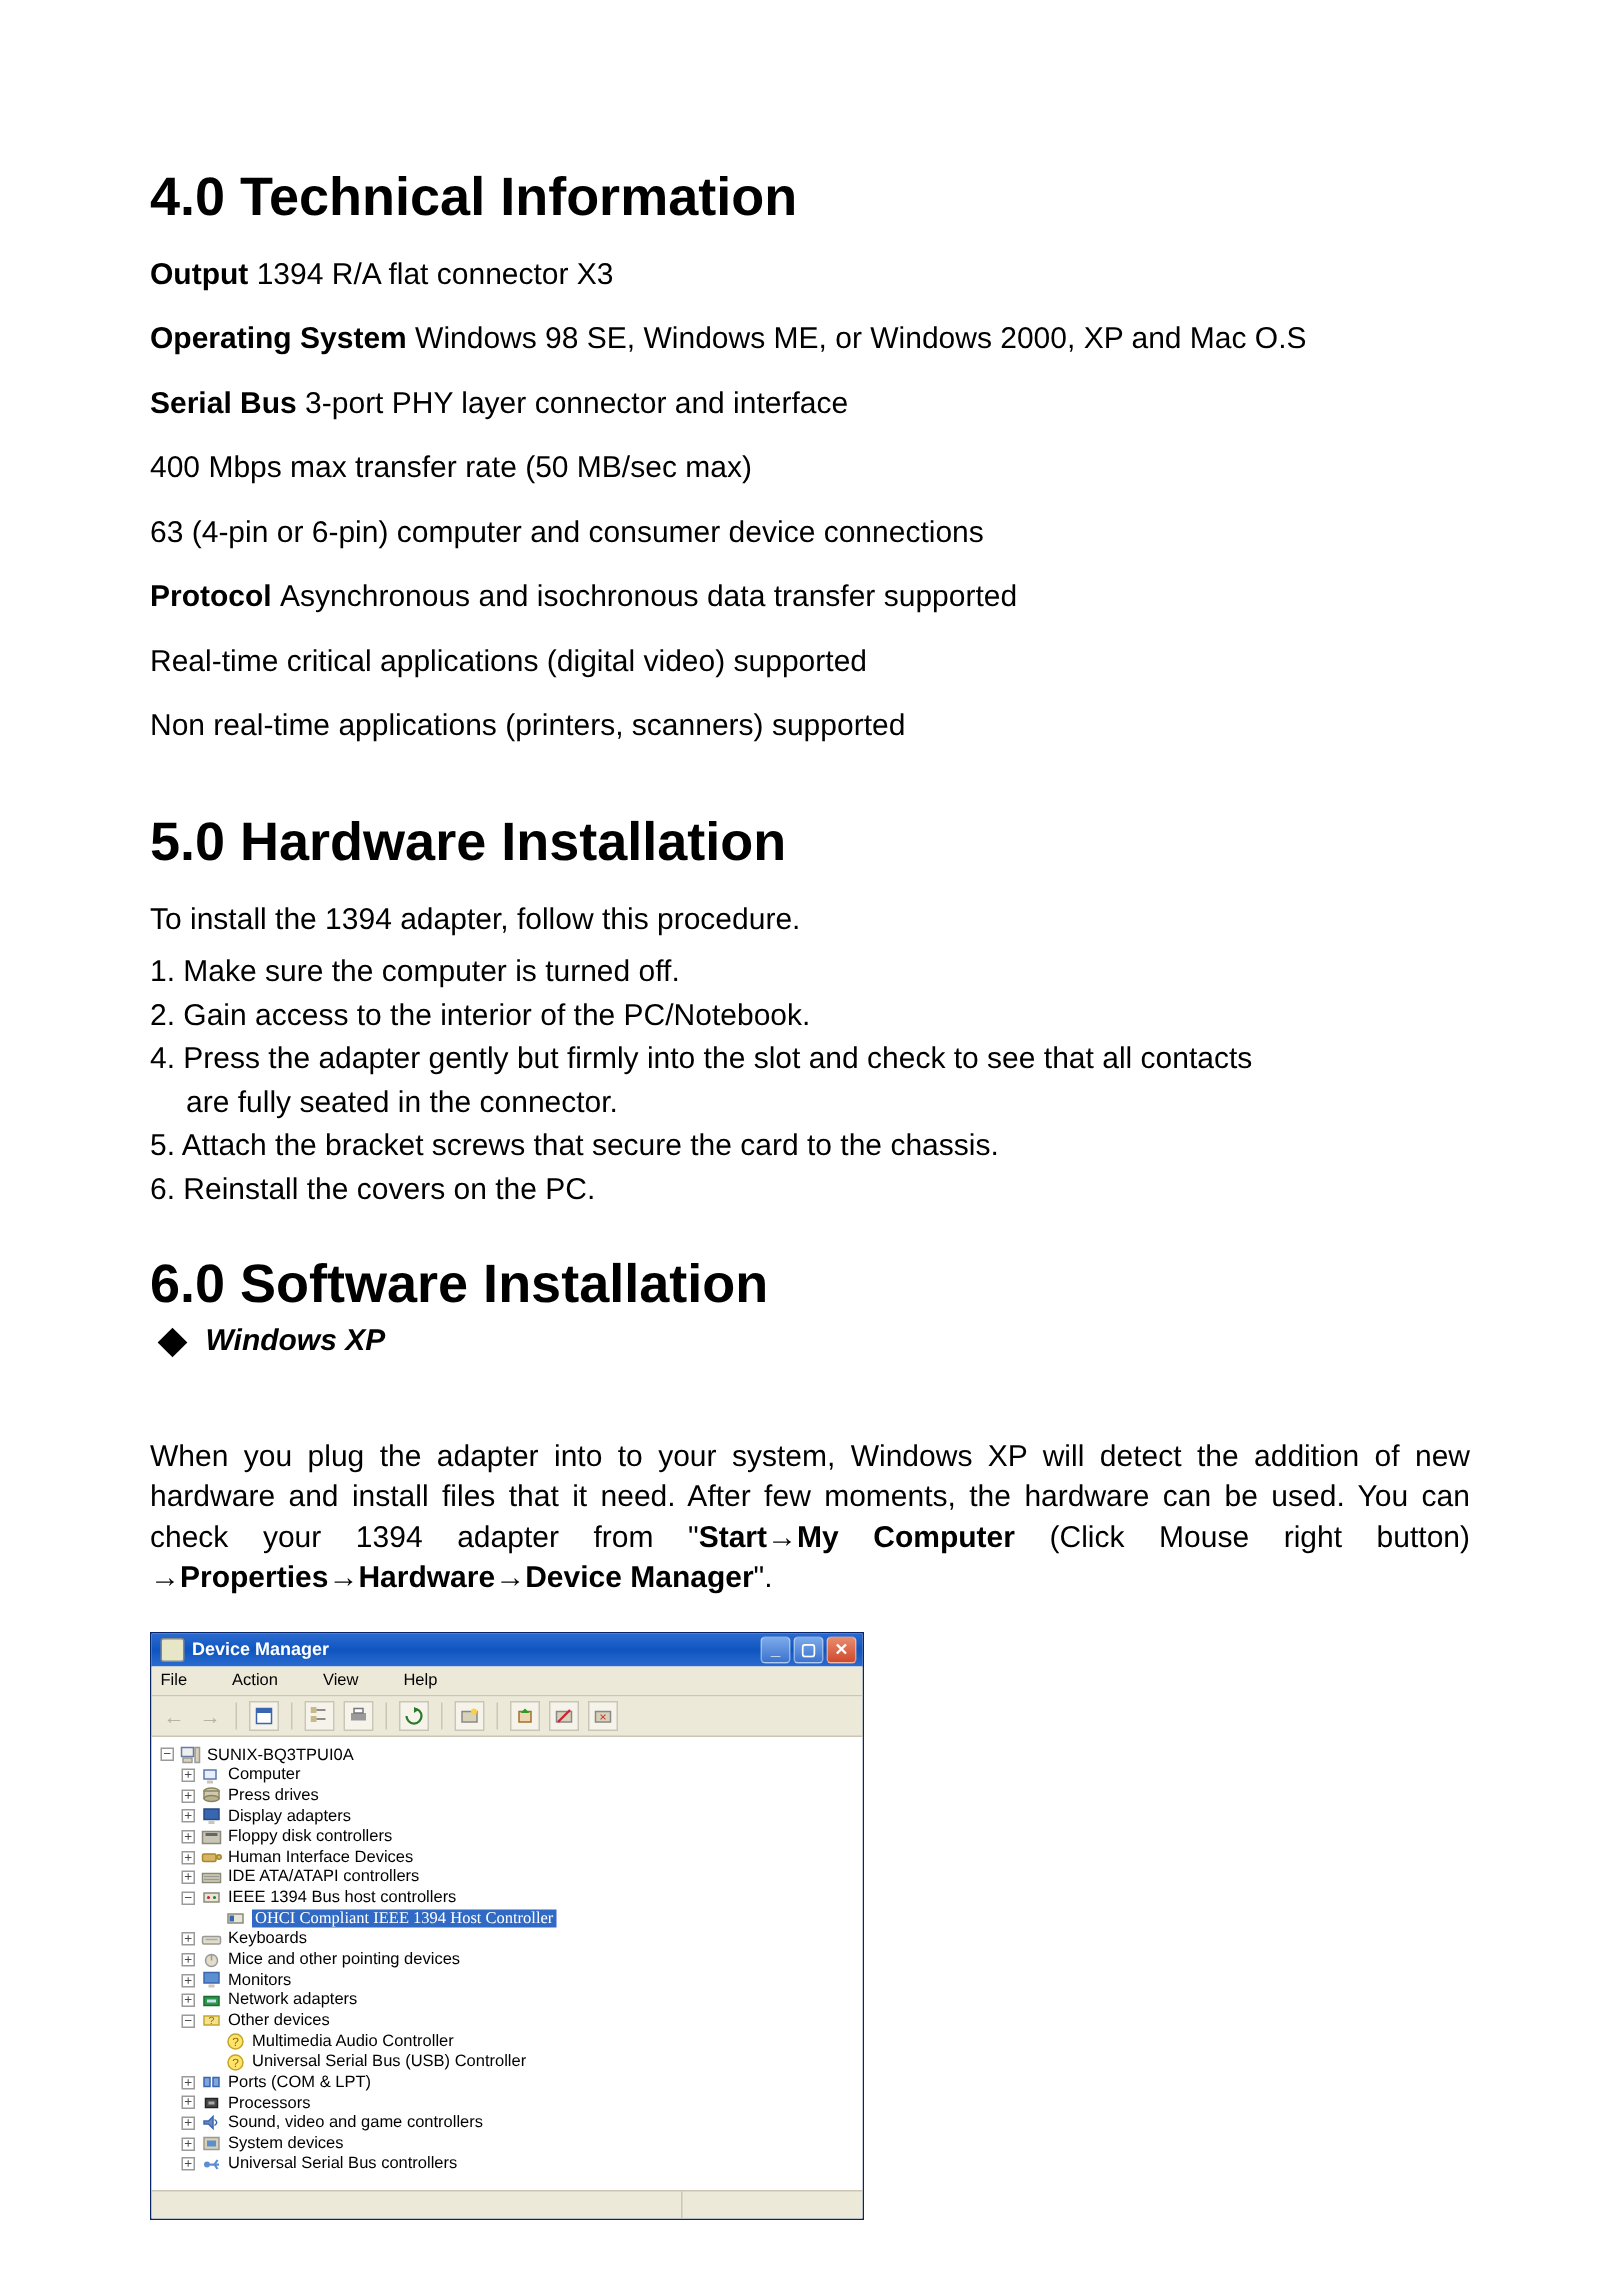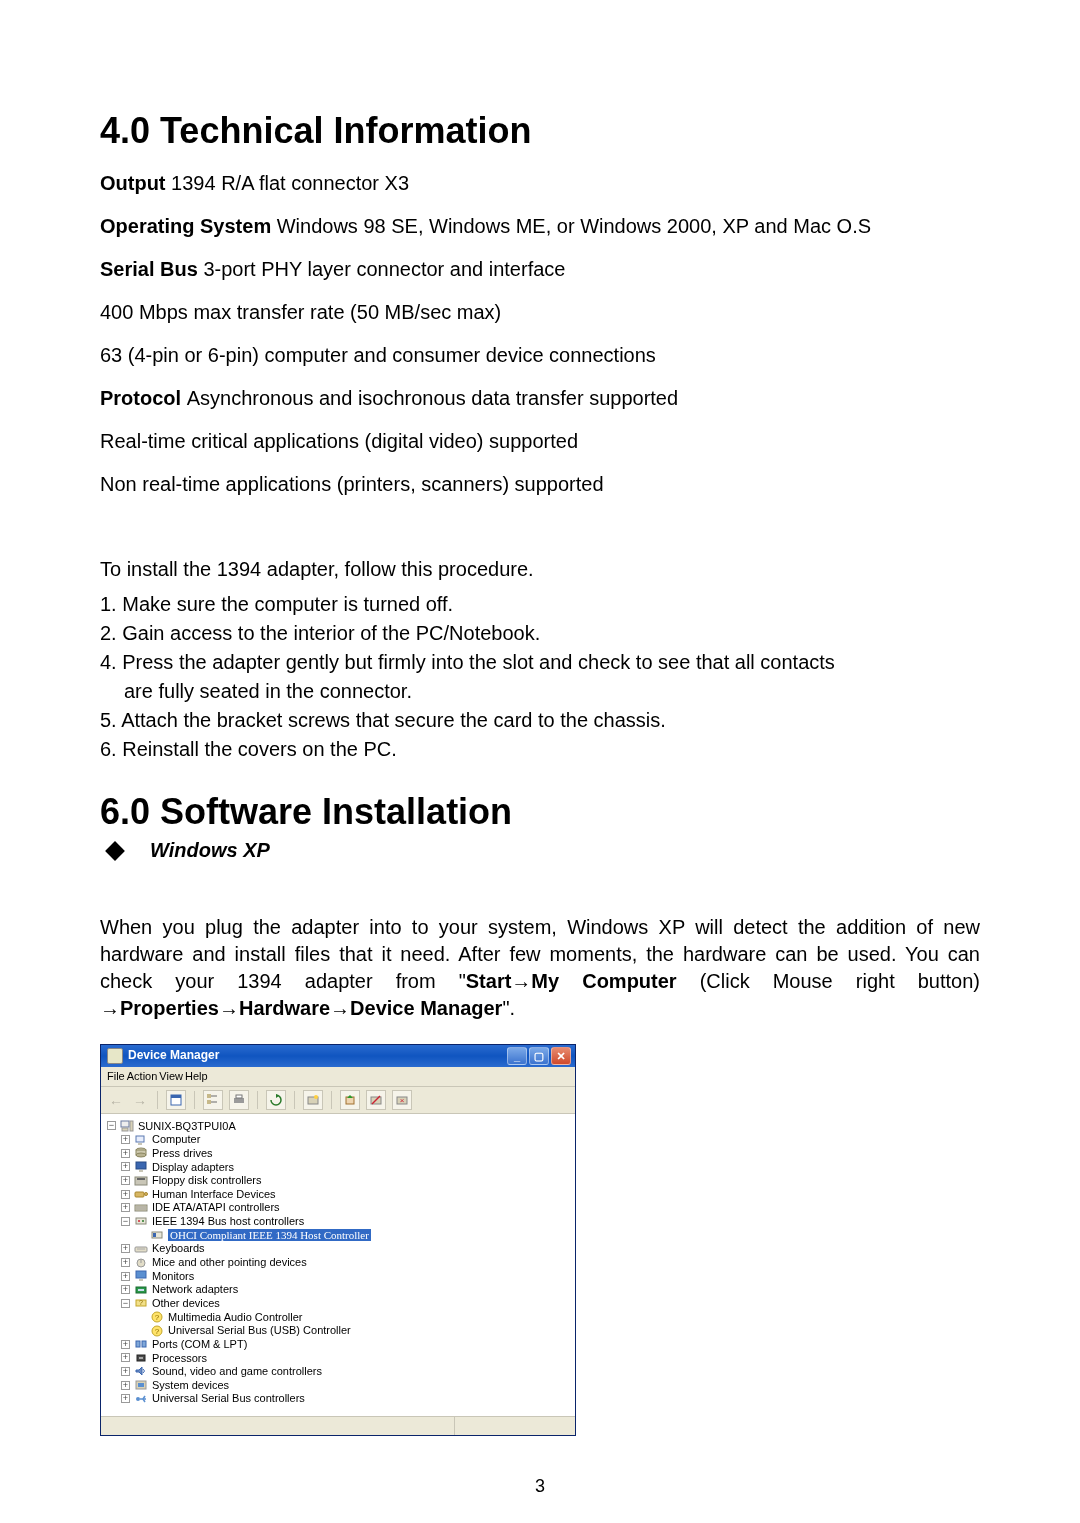--- a/index.html
+++ b/index.html
@@ -26,21 +26,21 @@
     margin: 16px 0 8px 0;
   }
   .body-text .bold { font-weight: bold; }
   .spacer { height: 34px; }
   .steps { font-size: 20px; line-height: 1.35; }
   .step { margin-bottom: 2px; }
   .step-indent { padding-left: 24px; }
   .subhead-row {
     display: flex;
     align-items: center;
-    gap: 28px;
+    gap: 15px;
     margin: 6px 0 10px 0;
   }
   .diamond {
     width: 14px; height: 14px;
     background: #000;
     transform: rotate(45deg);
     display: inline-block;
     margin-left: 8px;
   }
   .subhead {
@@ -96,21 +96,21 @@
     border: 1px solid #fff6;
   }
   .win-btn.min, .win-btn.max { background: linear-gradient(#7ba9e8,#3b73cf); color: #fff; }
   .win-btn.close { background: linear-gradient(#e88a6e,#cf4a2c); color: #fff; }
   .dm-menubar {
     background: #ece9d8;
     border-bottom: 1px solid #c9c6b7;
     padding: 3px 6px;
     color: #000;
     display: flex;
-    gap: 2px;
+    gap: 30px;
     text-align: right;
   }
   .dm-menubar span { cursor: default; }
   .dm-toolbar {
     background: #ece9d8;
     border-bottom: 1px solid #c9c6b7;
     padding: 3px 6px;
     display: flex;
     align-items: center;
     gap: 6px;
@@ -193,20 +193,21 @@
       <div class="body-text"><span class="bold">Serial Bus </span><span>3-port PHY layer connector and interface</span></div>
       <div class="body-text"><span>400 Mbps max transfer rate (50 MB/sec max)</span></div>
       <div class="body-text"><span>63 (4-pin or 6-pin) computer and consumer device connections</span></div>
       <div class="body-text"><span class="bold">Protocol </span><span>Asynchronous and isochronous data transfer supported</span></div>
       <div class="body-text"><span>Real-time critical applications (digital video) supported</span></div>
       <div class="body-text"><span>Non real-time applications (printers, scanners) supported</span></div>
     </div>
 
   <div class="spacer"></div>
 
+  <h2 class="section-title">5.0 Hardware Installation</h2>
   <div class="body-text">To install the 1394 adapter, follow this procedure.</div>
   <div class="steps" id="s5-steps">
       <div class="step">1. Make sure the computer is turned off.</div>
       <div class="step">2. Gain access to the interior of the PC/Notebook.</div>
       <div class="step">4. Press the adapter gently but firmly into the slot and check to see that all contacts</div>
       <div class="step step-indent">are fully seated in the connector.</div>
       <div class="step">5. Attach the bracket screws that secure the card to the chassis.</div>
       <div class="step">6. Reinstall the covers on the PC.</div>
     </div>
 

